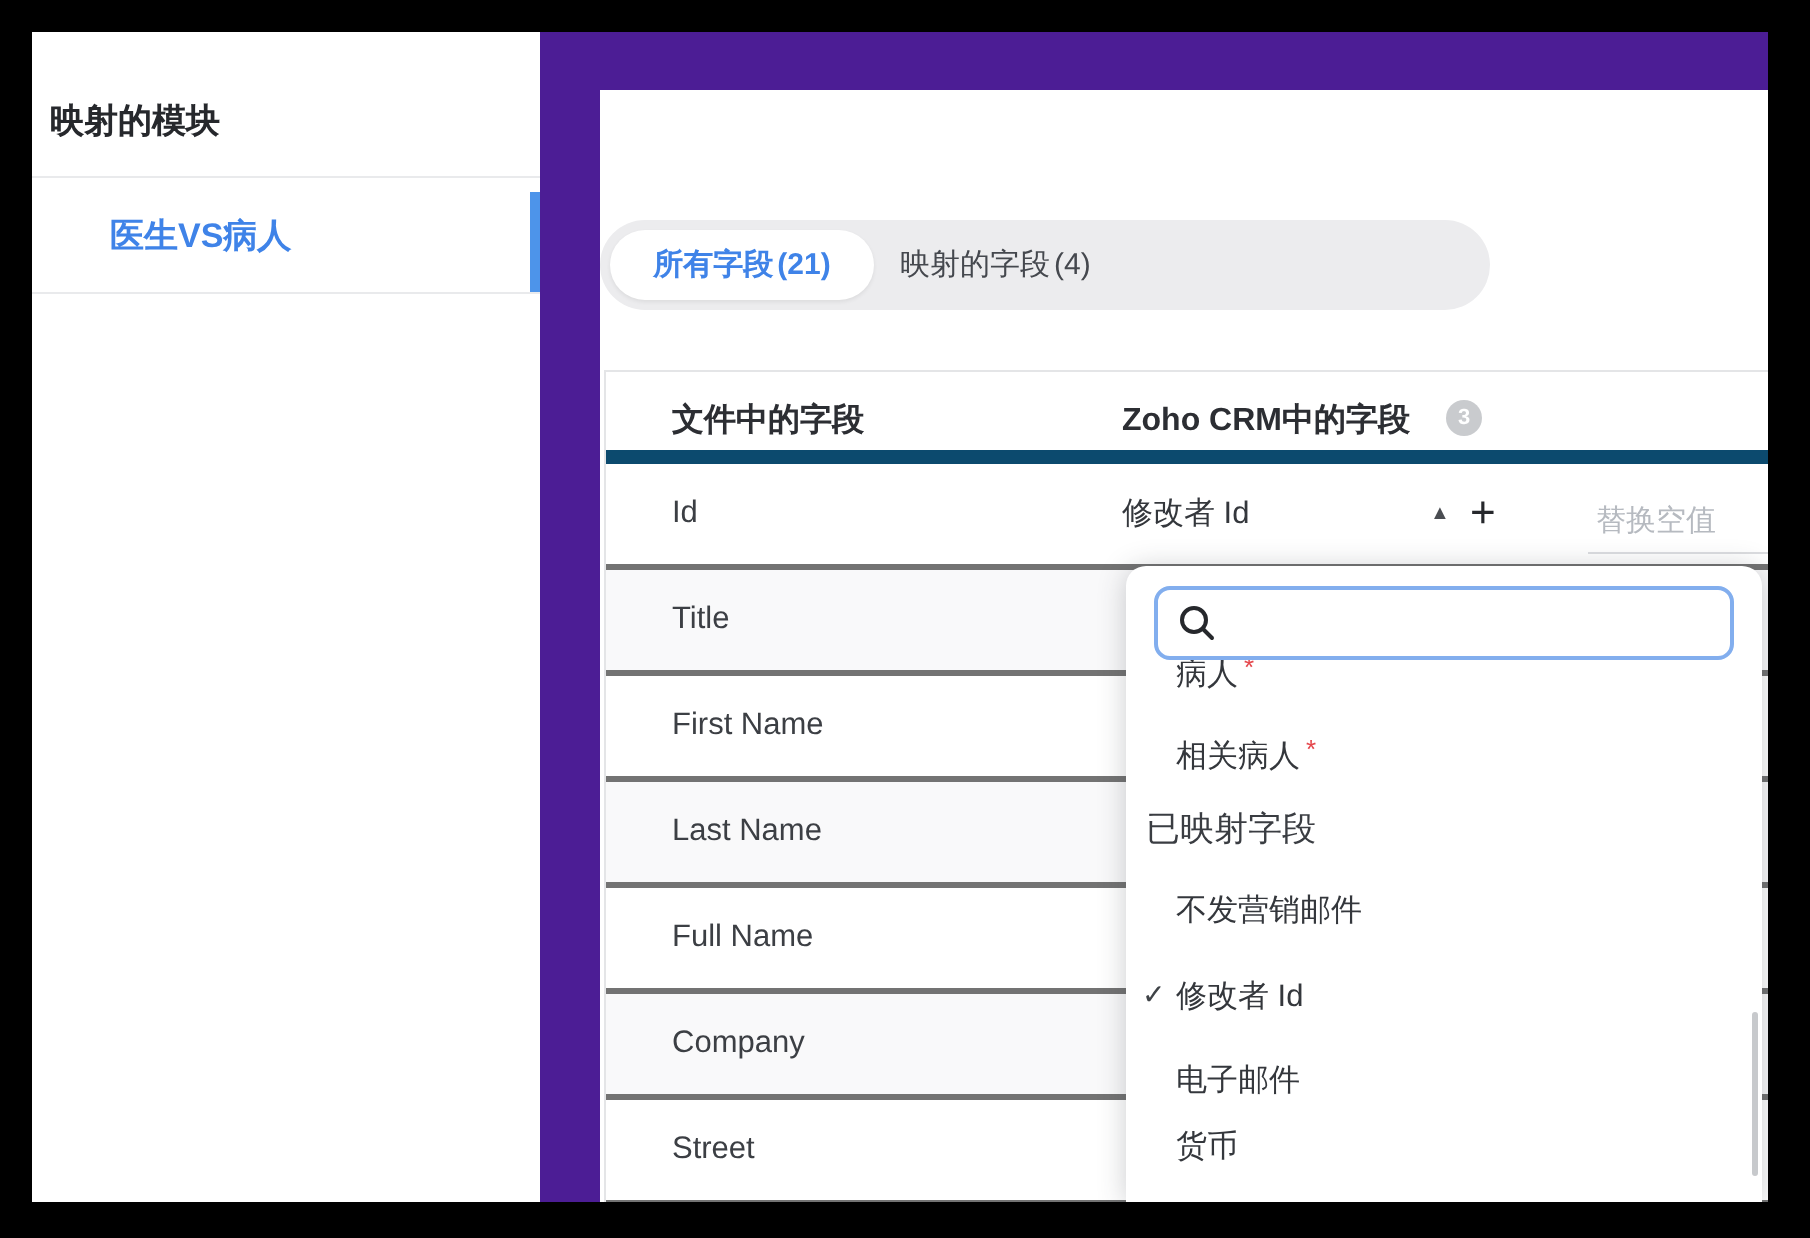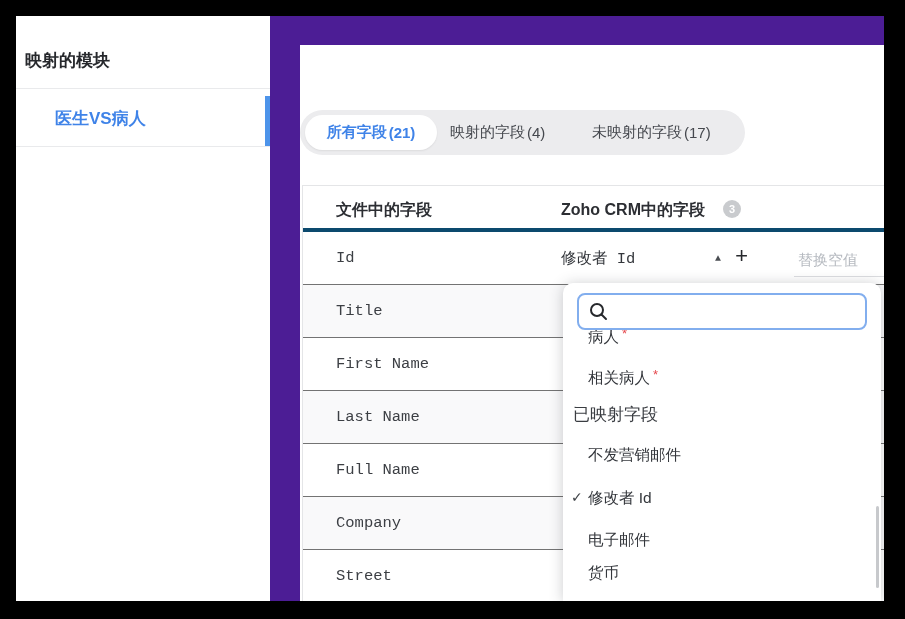--- a/index.html
+++ b/index.html
@@ -28,27 +28,27 @@
   .pill-active { position:absolute; left:5px; top:5px; width:132px; height:35px; background:#fff; border-radius:18px;
                  box-shadow:0 1px 2px rgba(0,0,0,.07); display:flex; align-items:center; justify-content:center;
                  font-size:15px; font-weight:700; color:#3f83e8; cursor:pointer; white-space:nowrap; }
   .pill-plain { position:absolute; top:0; height:45px; display:flex; align-items:center; font-size:15px; color:#45484e; cursor:pointer; white-space:nowrap; }
   .pill-plain.p1 { left:150px; }
   .pill-plain.p2 { left:292px; }
   .pill-count { margin-left:2px; }
 
   
   .maptable { position:absolute; left:2px; top:140px; width:582px; border-top:1px solid #e4e5e7; border-left:1px solid #e4e5e7; }
-  .thead { position:relative; height:46px; border-bottom:4px solid #0c4a6e; background:#fff; }
+  .thead { position:relative; height:46px; border-bottom:7px solid #0c4a6e; background:#fff; }
   .th { position:absolute; top:14px; font-size:16px; font-weight:700; color:#2c2e33; white-space:nowrap; }
   .th.c1 { left:33px; }
   .th.c2 { left:258px; }
   .badge { position:absolute; left:420px; top:14px; width:18px; height:18px; border-radius:50%; background:#c9cbce;
            color:#fff; font-size:11px; font-weight:700; display:flex; align-items:center; justify-content:center; }
-  .trow { position:relative; height:53px; border-bottom:1px solid #737373; background:#fff;font-family:Liberation Mono, monospace; }
+  .trow { position:relative; height:53px; border-bottom:3px solid #737373; background:#fff; }
   .trow.alt { background:#f9f9fa; }
   .cell-file { position:absolute; left:33px; top:50%; transform:translateY(-50%); font-size:15.5px; color:#3c3f44; white-space:nowrap; }
   .cell-crm { position:absolute; left:258px; top:50%; transform:translateY(-50%); font-size:15.5px; color:#34373c; cursor:pointer; white-space:nowrap; }
   .collapse-icon { position:absolute; left:412px; top:50%; transform:translateY(-50%); font-size:10px; color:#4a4d52; cursor:pointer; }
   .add-icon { position:absolute; left:432px; top:50%; transform:translateY(-52%); font-size:22px; font-weight:400; color:#26282c; cursor:pointer; }
   .replace-box { position:absolute; left:491px; top:14px; width:90px; height:31px; border-bottom:1px solid #dcdde0;
                  font-size:15px; color:#b6bac0; padding:5px 0 0 4px; cursor:text; white-space:nowrap; }
 
   
   .dropdown { position:absolute; left:263px; top:238px; width:318px; height:318px; background:#fff;
@@ -84,24 +84,20 @@
 
 
       <div class="pillbar">
         <div class="pill-active">
           <span>所有字段</span>
           <span class="pill-count">(21)</span>
         </div>
         <div class="pill-plain p1">
           <span>映射的字段</span>
           <span class="pill-count">(4)</span>
-        </div>
-        <div class="pill-plain p2">
-          <span>未映射的字段</span>
-          <span class="pill-count">(17)</span>
         </div>
       </div>
 
       <div class="maptable">
         <div class="thead">
           <span class="th c1">文件中的字段</span>
           <span class="th c2">Zoho CRM中的字段</span>
           <span class="badge">3</span>
         </div>
 

